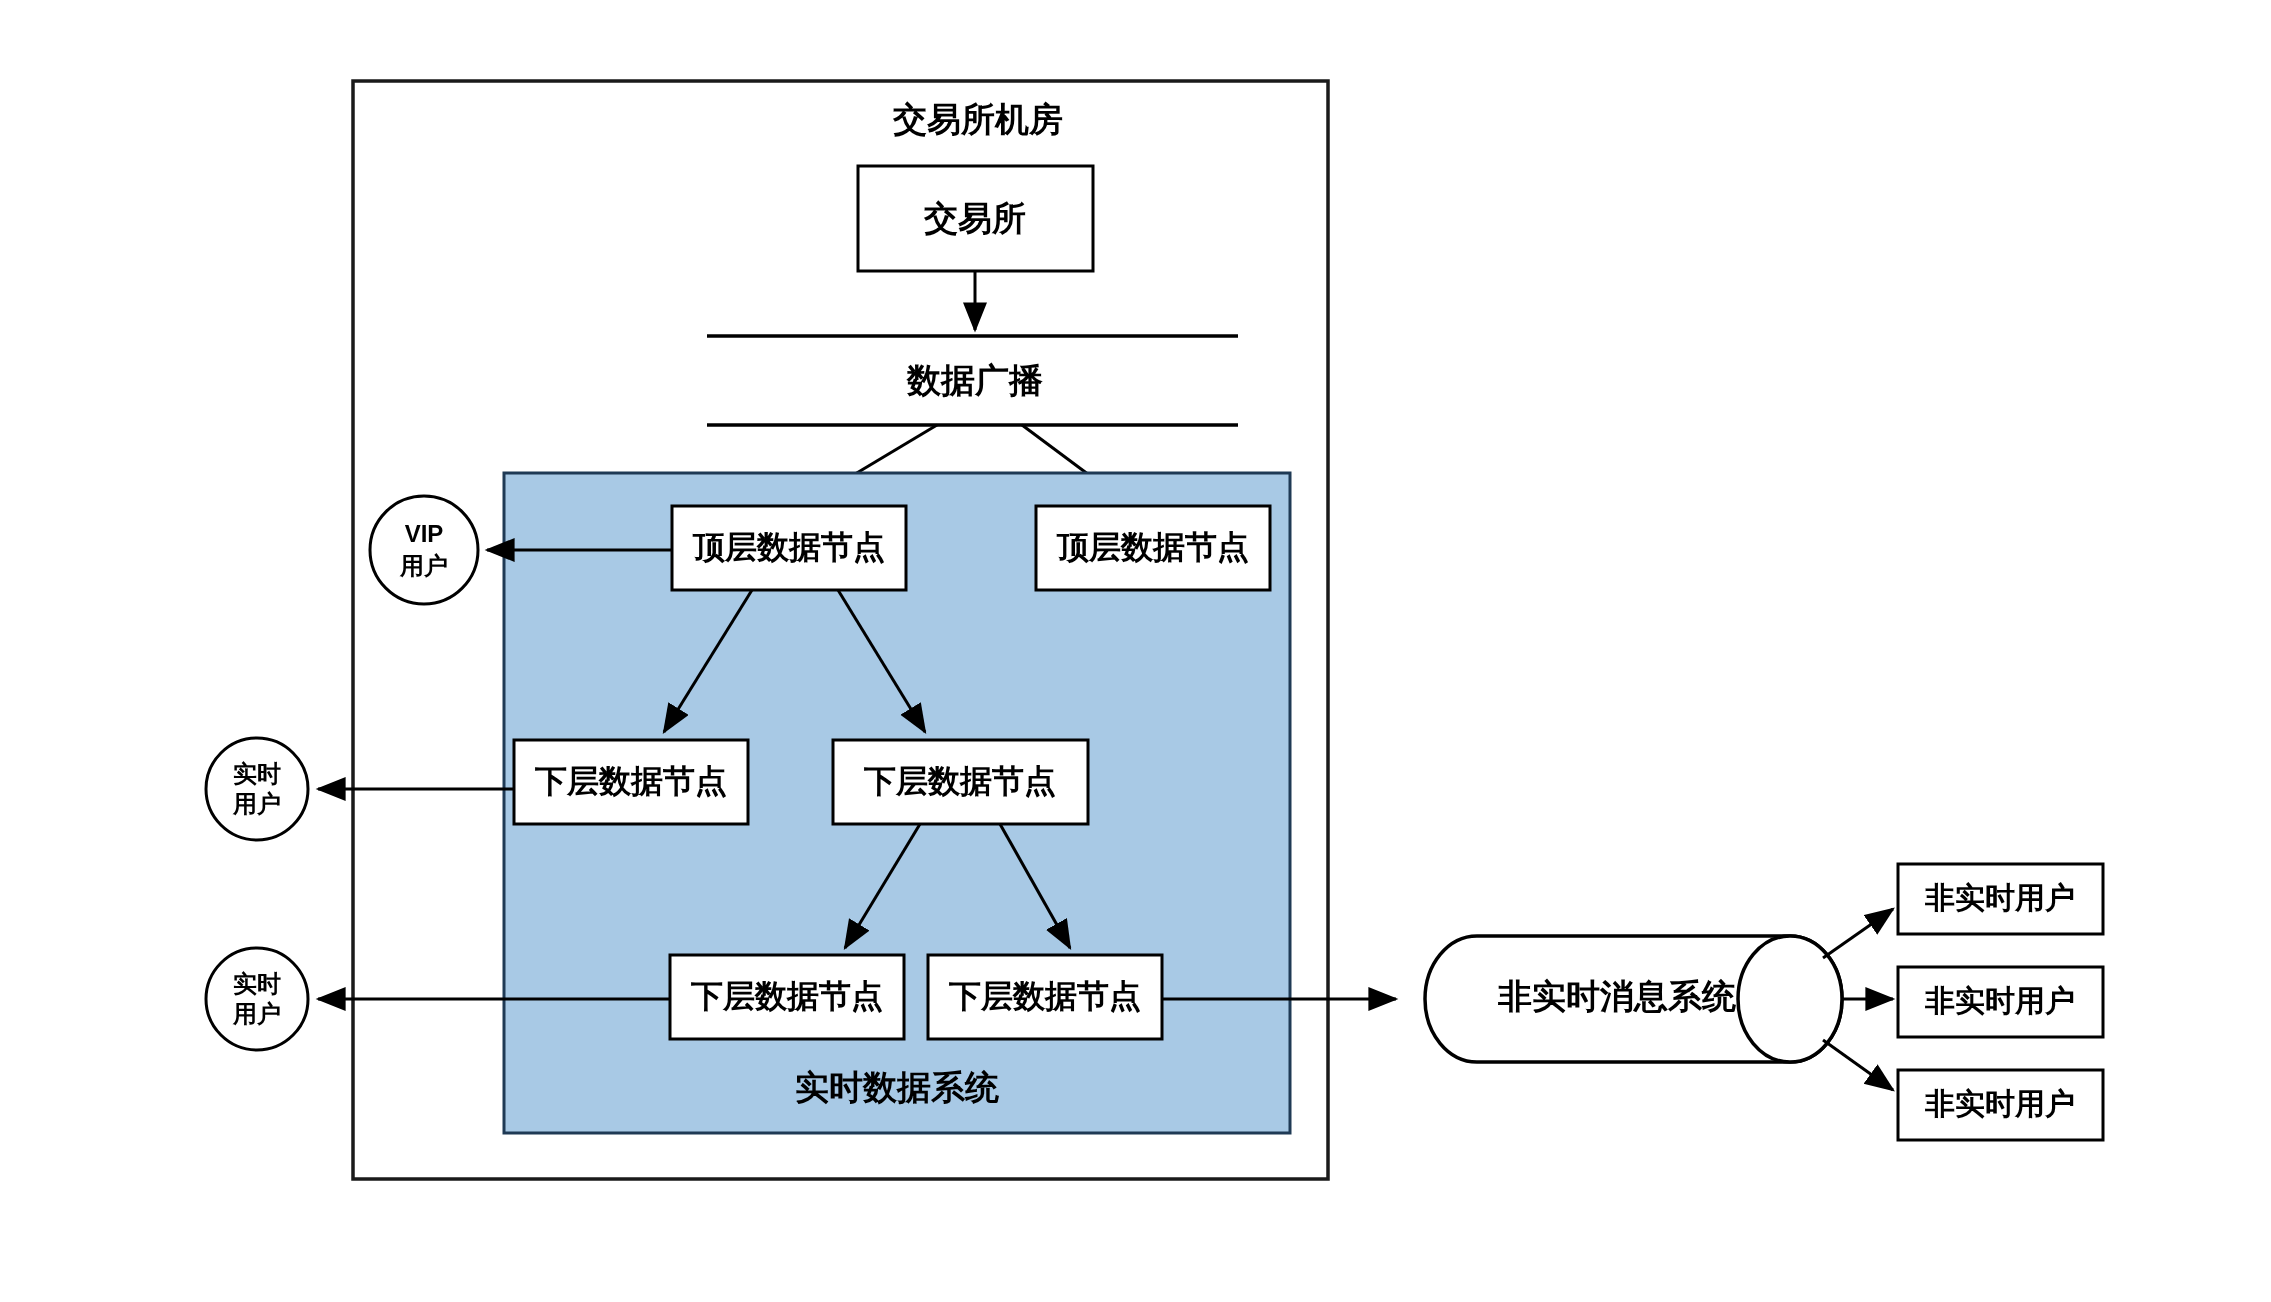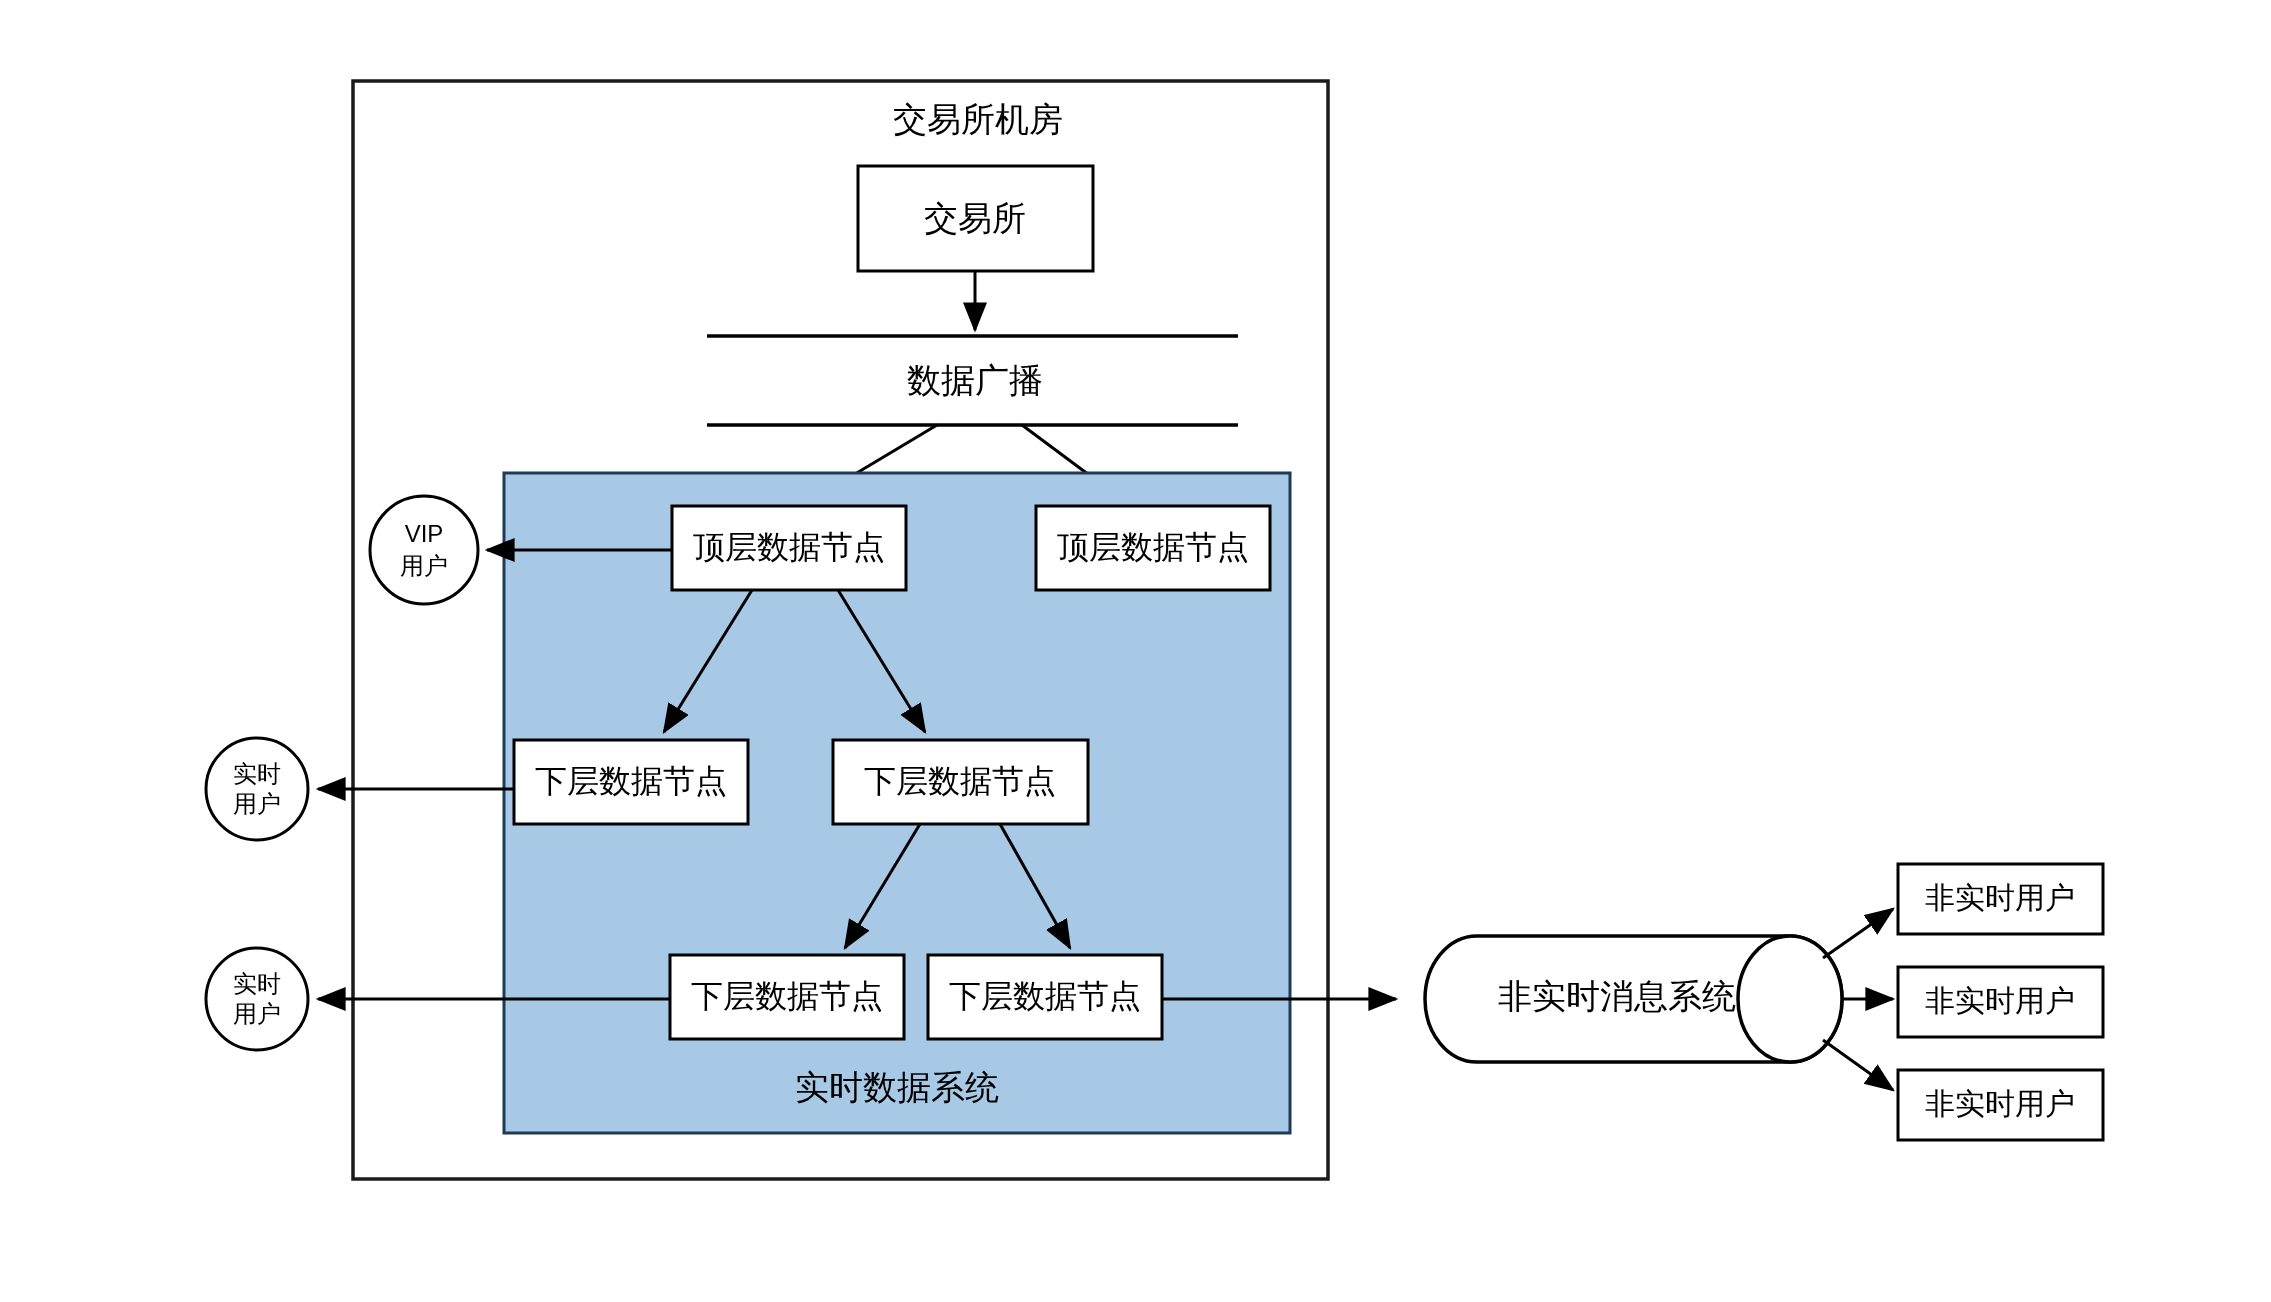--- a/index.html
+++ b/index.html
@@ -10,20 +10,21 @@
   body {
     width: 2271px;
     height: 1302px;
     font-family: "Liberation Sans", "DejaVu Sans", sans-serif;
     overflow: hidden;
   }
   #diagram-root {
     position: relative;
     width: 2271px;
     height: 1302px;
+    font-weight: bold;
   }
   svg#diagram-canvas {
     display: block;
     width: 2271px;
     height: 1302px;
   }
   .node-label {
     font-family: "Liberation Sans", "DejaVu Sans", sans-serif;
     fill: #000000;
     text-anchor: middle;

